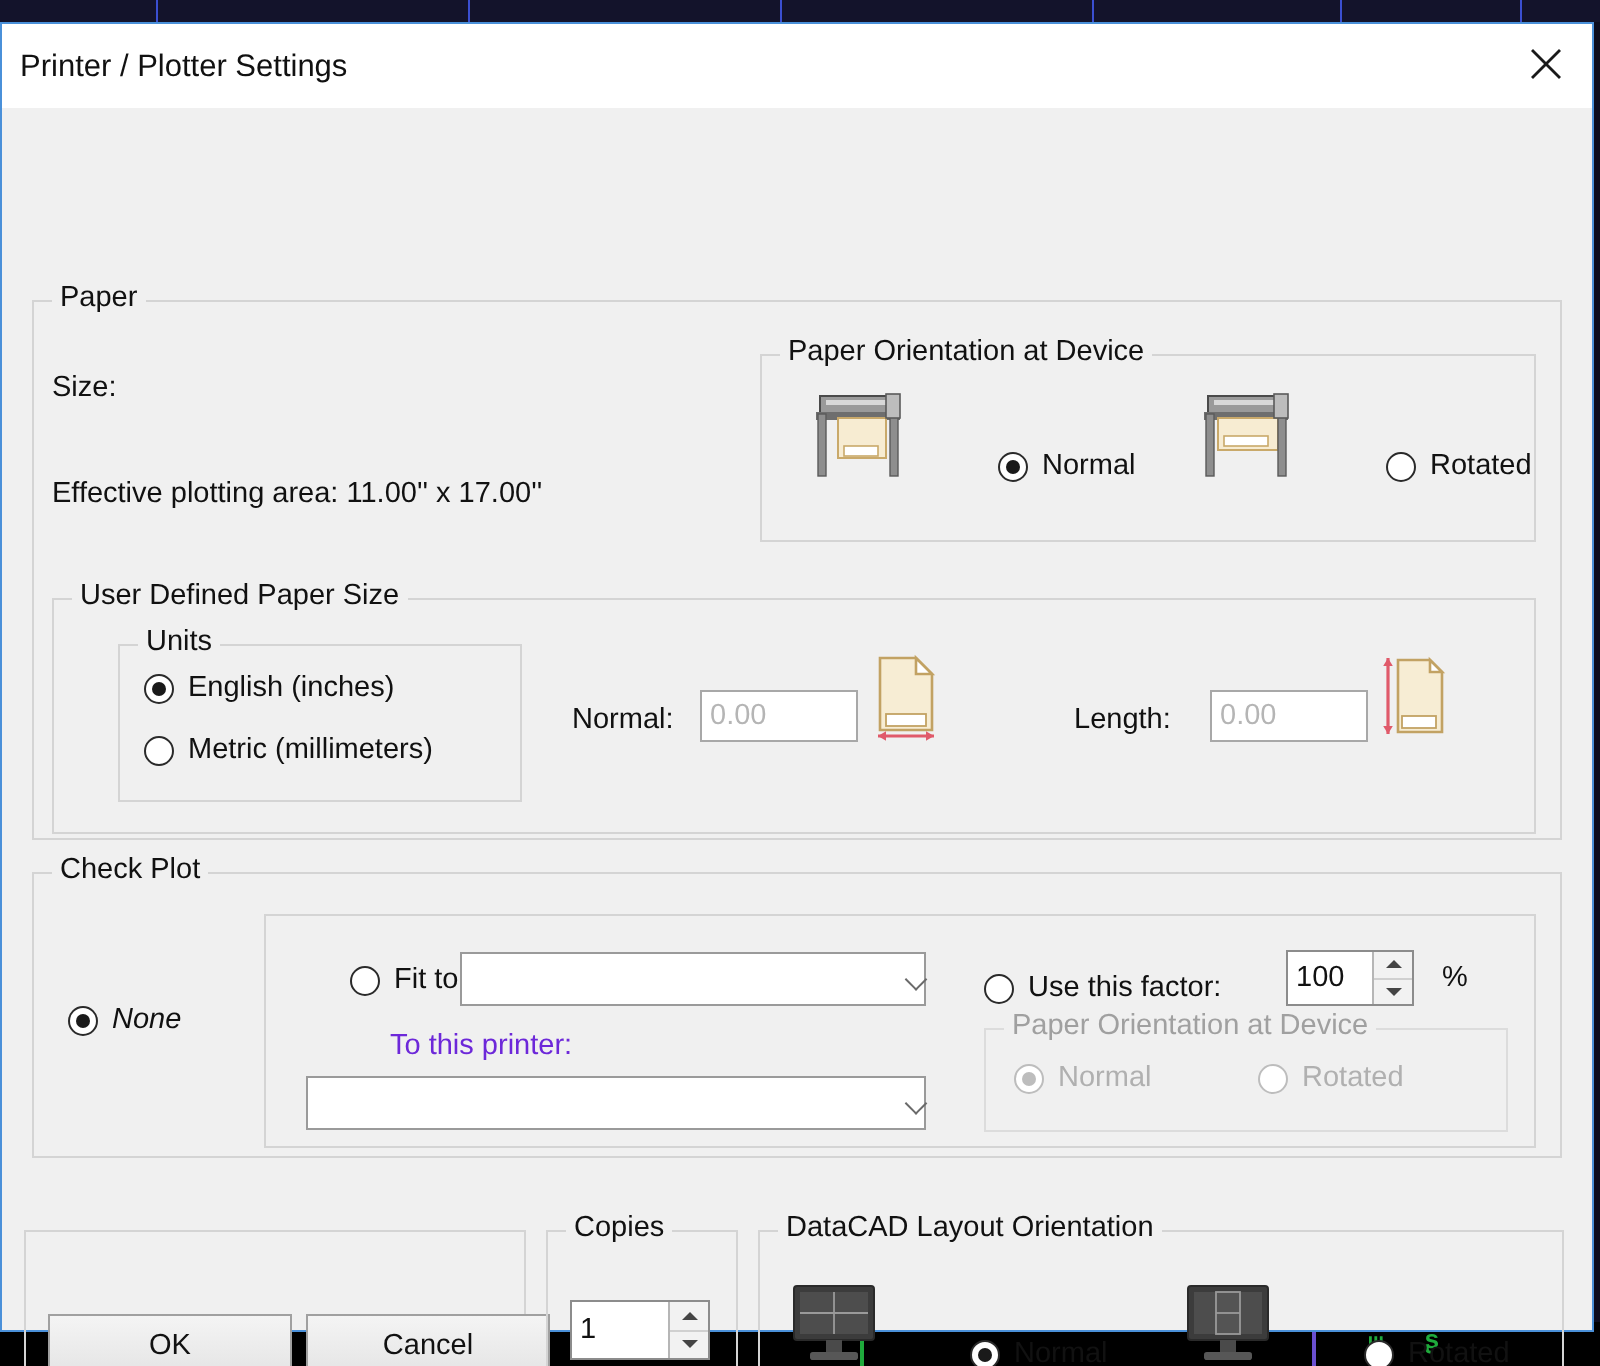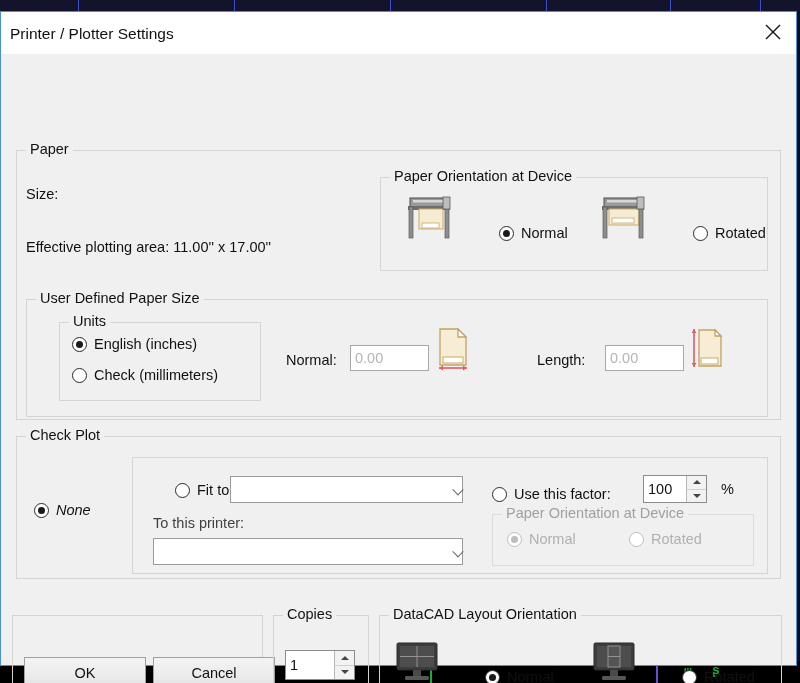--- a/index.html
+++ b/index.html
@@ -97,21 +97,21 @@
   }
   .group.disabled > .glabel { color: #a0a0a0; }
   .group.disabled { border-color: #dcdcdc; }
 
   .lbl {
     position: absolute;
     font-size: 14.5px;
     color: #111111;
     white-space: nowrap;
   }
-  .lbl.dim { color: #404040; }
+  .lbl.dim { color: #6d28d9; margin-left: 42px; }
 
   
   .combo {
     position: absolute;
     background: #ffffff;
     border: 1px solid #9a9a9a;
     box-sizing: border-box;
     cursor: pointer;
   }
   .combo .ctext {
@@ -343,21 +343,21 @@
         <div class="group" style="left:32px; top:22px; width:202px; height:79px;">
           <div class="glabel">Units</div>
 
           <div class="radio on" style="left:12px; top:13px;">
             <span class="dot"></span>
             <span class="rlab">English (inches)</span>
           </div>
 
           <div class="radio" style="left:12px; top:44px;">
             <span class="dot"></span>
-            <span class="rlab">Check (millimeters)</span>
+            <span class="rlab">Metric (millimeters)</span>
           </div>
         </div>
 
         <div class="lbl" style="left:259px; top:52px;">Normal:</div>
         <div class="txtbox" style="left:323px; top:45px; width:79px; height:26px;">
           <div class="tval ph">0.00</div>
         </div>
         <div class="pageicon" style="left:410px; top:26px;">
           <svg width="34" height="46" viewBox="0 0 34 46">
             <path d="M3 3 L21 3 L29 11 L29 39 L3 39 Z" fill="#f7edd4" stroke="#c2a263" stroke-width="1.3"></path>

